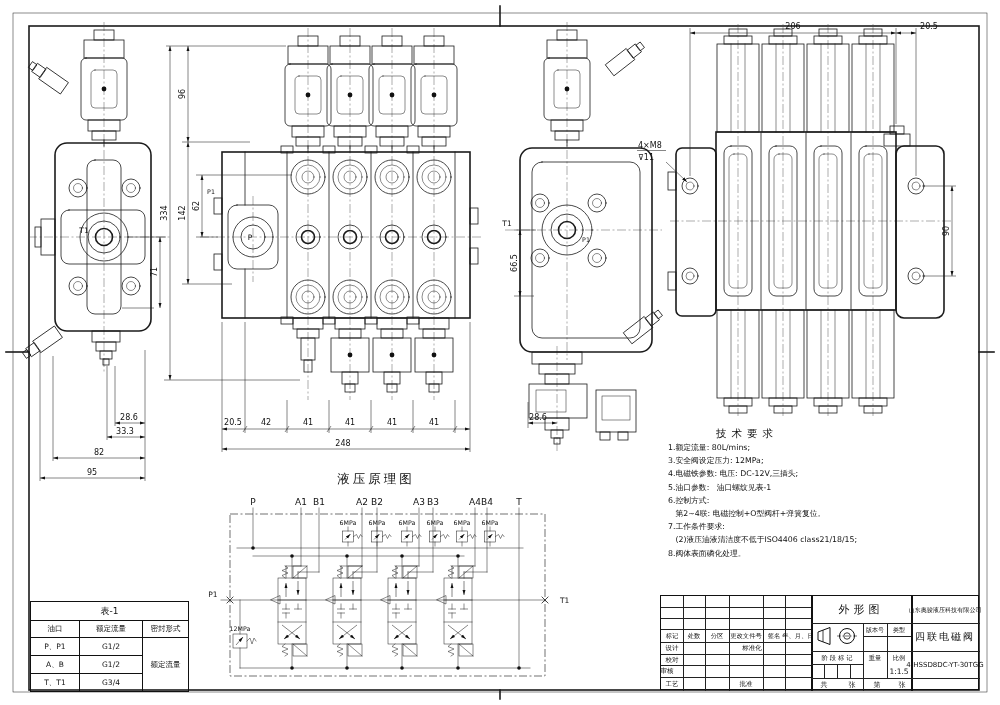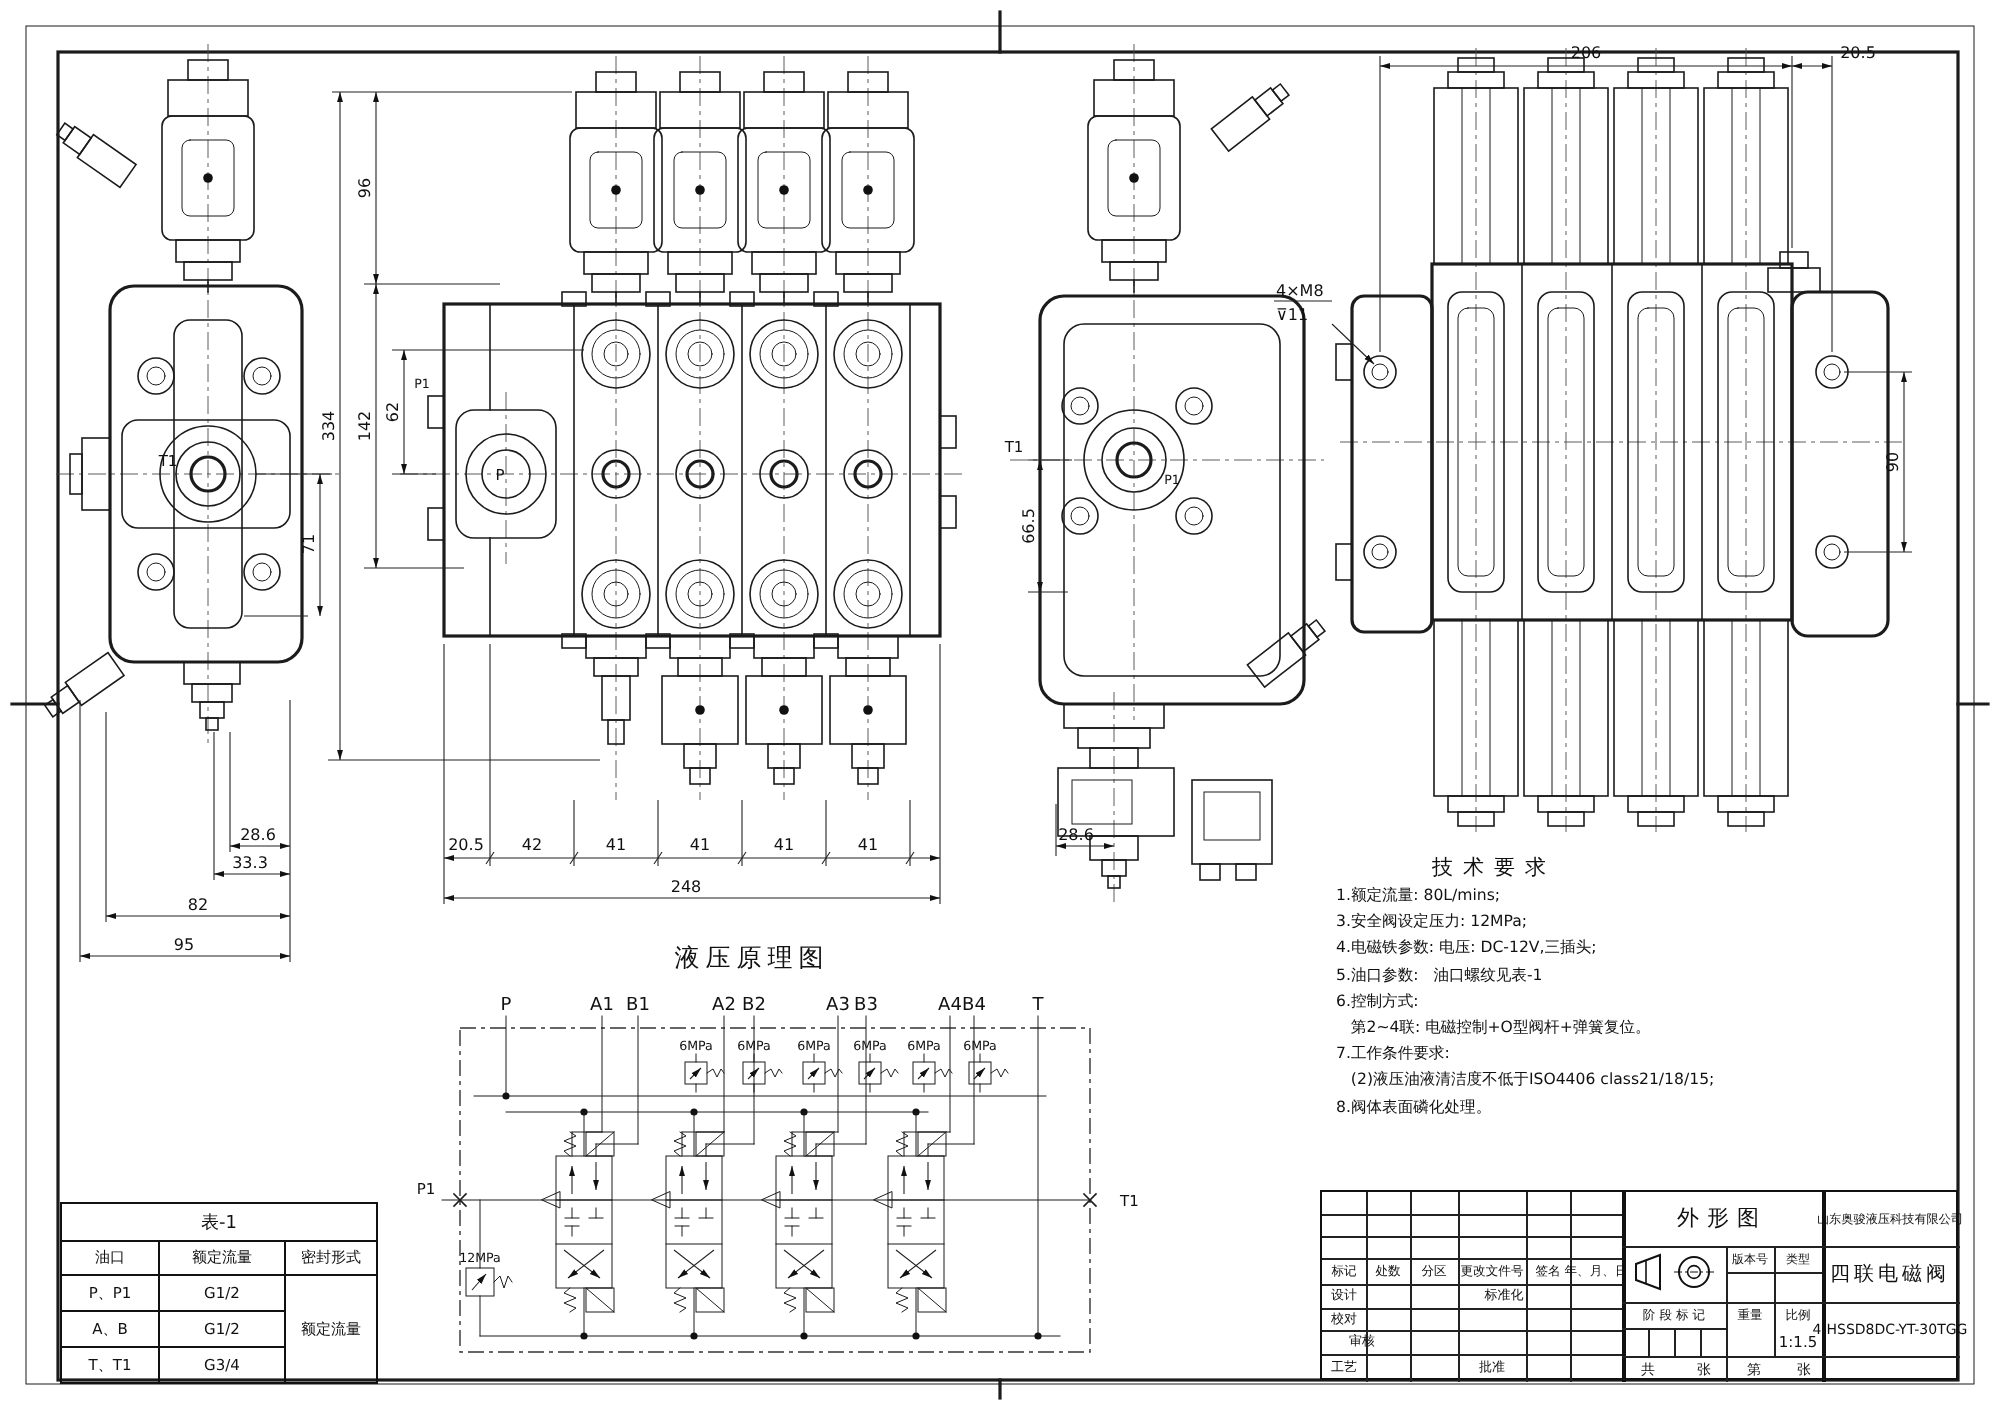--- a/index.html
+++ b/index.html
@@ -563,21 +563,21 @@
 
   <span class="tbt" style="left:11px;top:40px;font-size:6.3px">标记</span>
   <span class="tbt" style="left:33px;top:40px;font-size:6.3px">处数</span>
   <span class="tbt" style="left:56px;top:40px;font-size:6.3px">分区</span>
   <span class="tbt" style="left:85px;top:40px;font-size:6.3px">更改文件号</span>
   <span class="tbt" style="left:113px;top:40px;font-size:6.3px">签名</span>
   <span class="tbt" style="left:137px;top:40px;font-size:6.3px">年、月、日</span>
   <span class="tbt" style="left:11px;top:52px;font-size:6.5px">设计</span>
   <span class="tbt" style="left:91px;top:52px;font-size:6.5px">标准化</span>
   <span class="tbt" style="left:11px;top:63.5px;font-size:6.5px">校对</span>
-  <span class="tbt" style="left:20px;top:75px;font-size:6.5px">审核</span>
+  <span class="tbt" style="left:6px;top:75px;font-size:6.5px">审核</span>
   <span class="tbt" style="left:11px;top:88px;font-size:6.5px">工艺</span>
   <span class="tbt" style="left:85px;top:88px;font-size:6.5px">批准</span>
 
   <span class="tbt" style="left:200px;top:13px;font-size:11px;letter-spacing:4px">外形图</span>
   <svg class="tbt" style="left:176px;top:40px" width="46" height="22" viewBox="0 0 46 22">
     <path d="M4,7 L16,2.5 L16,19.5 L4,15 Z" fill="none" stroke="#111" stroke-width="1"></path>
     <line x1="9" y1="5.2" x2="9" y2="16.8" stroke="#111" stroke-width=".8"></line>
     <circle cx="33" cy="11" r="7.5" fill="none" stroke="#111" stroke-width="1"></circle>
     <circle cx="33" cy="11" r="3.2" fill="none" stroke="#111" stroke-width=".8"></circle>
     <line x1="23" y1="11" x2="43" y2="11" stroke="#111" stroke-width=".6" stroke-dasharray="4 1.5 1 1.5"></line>

